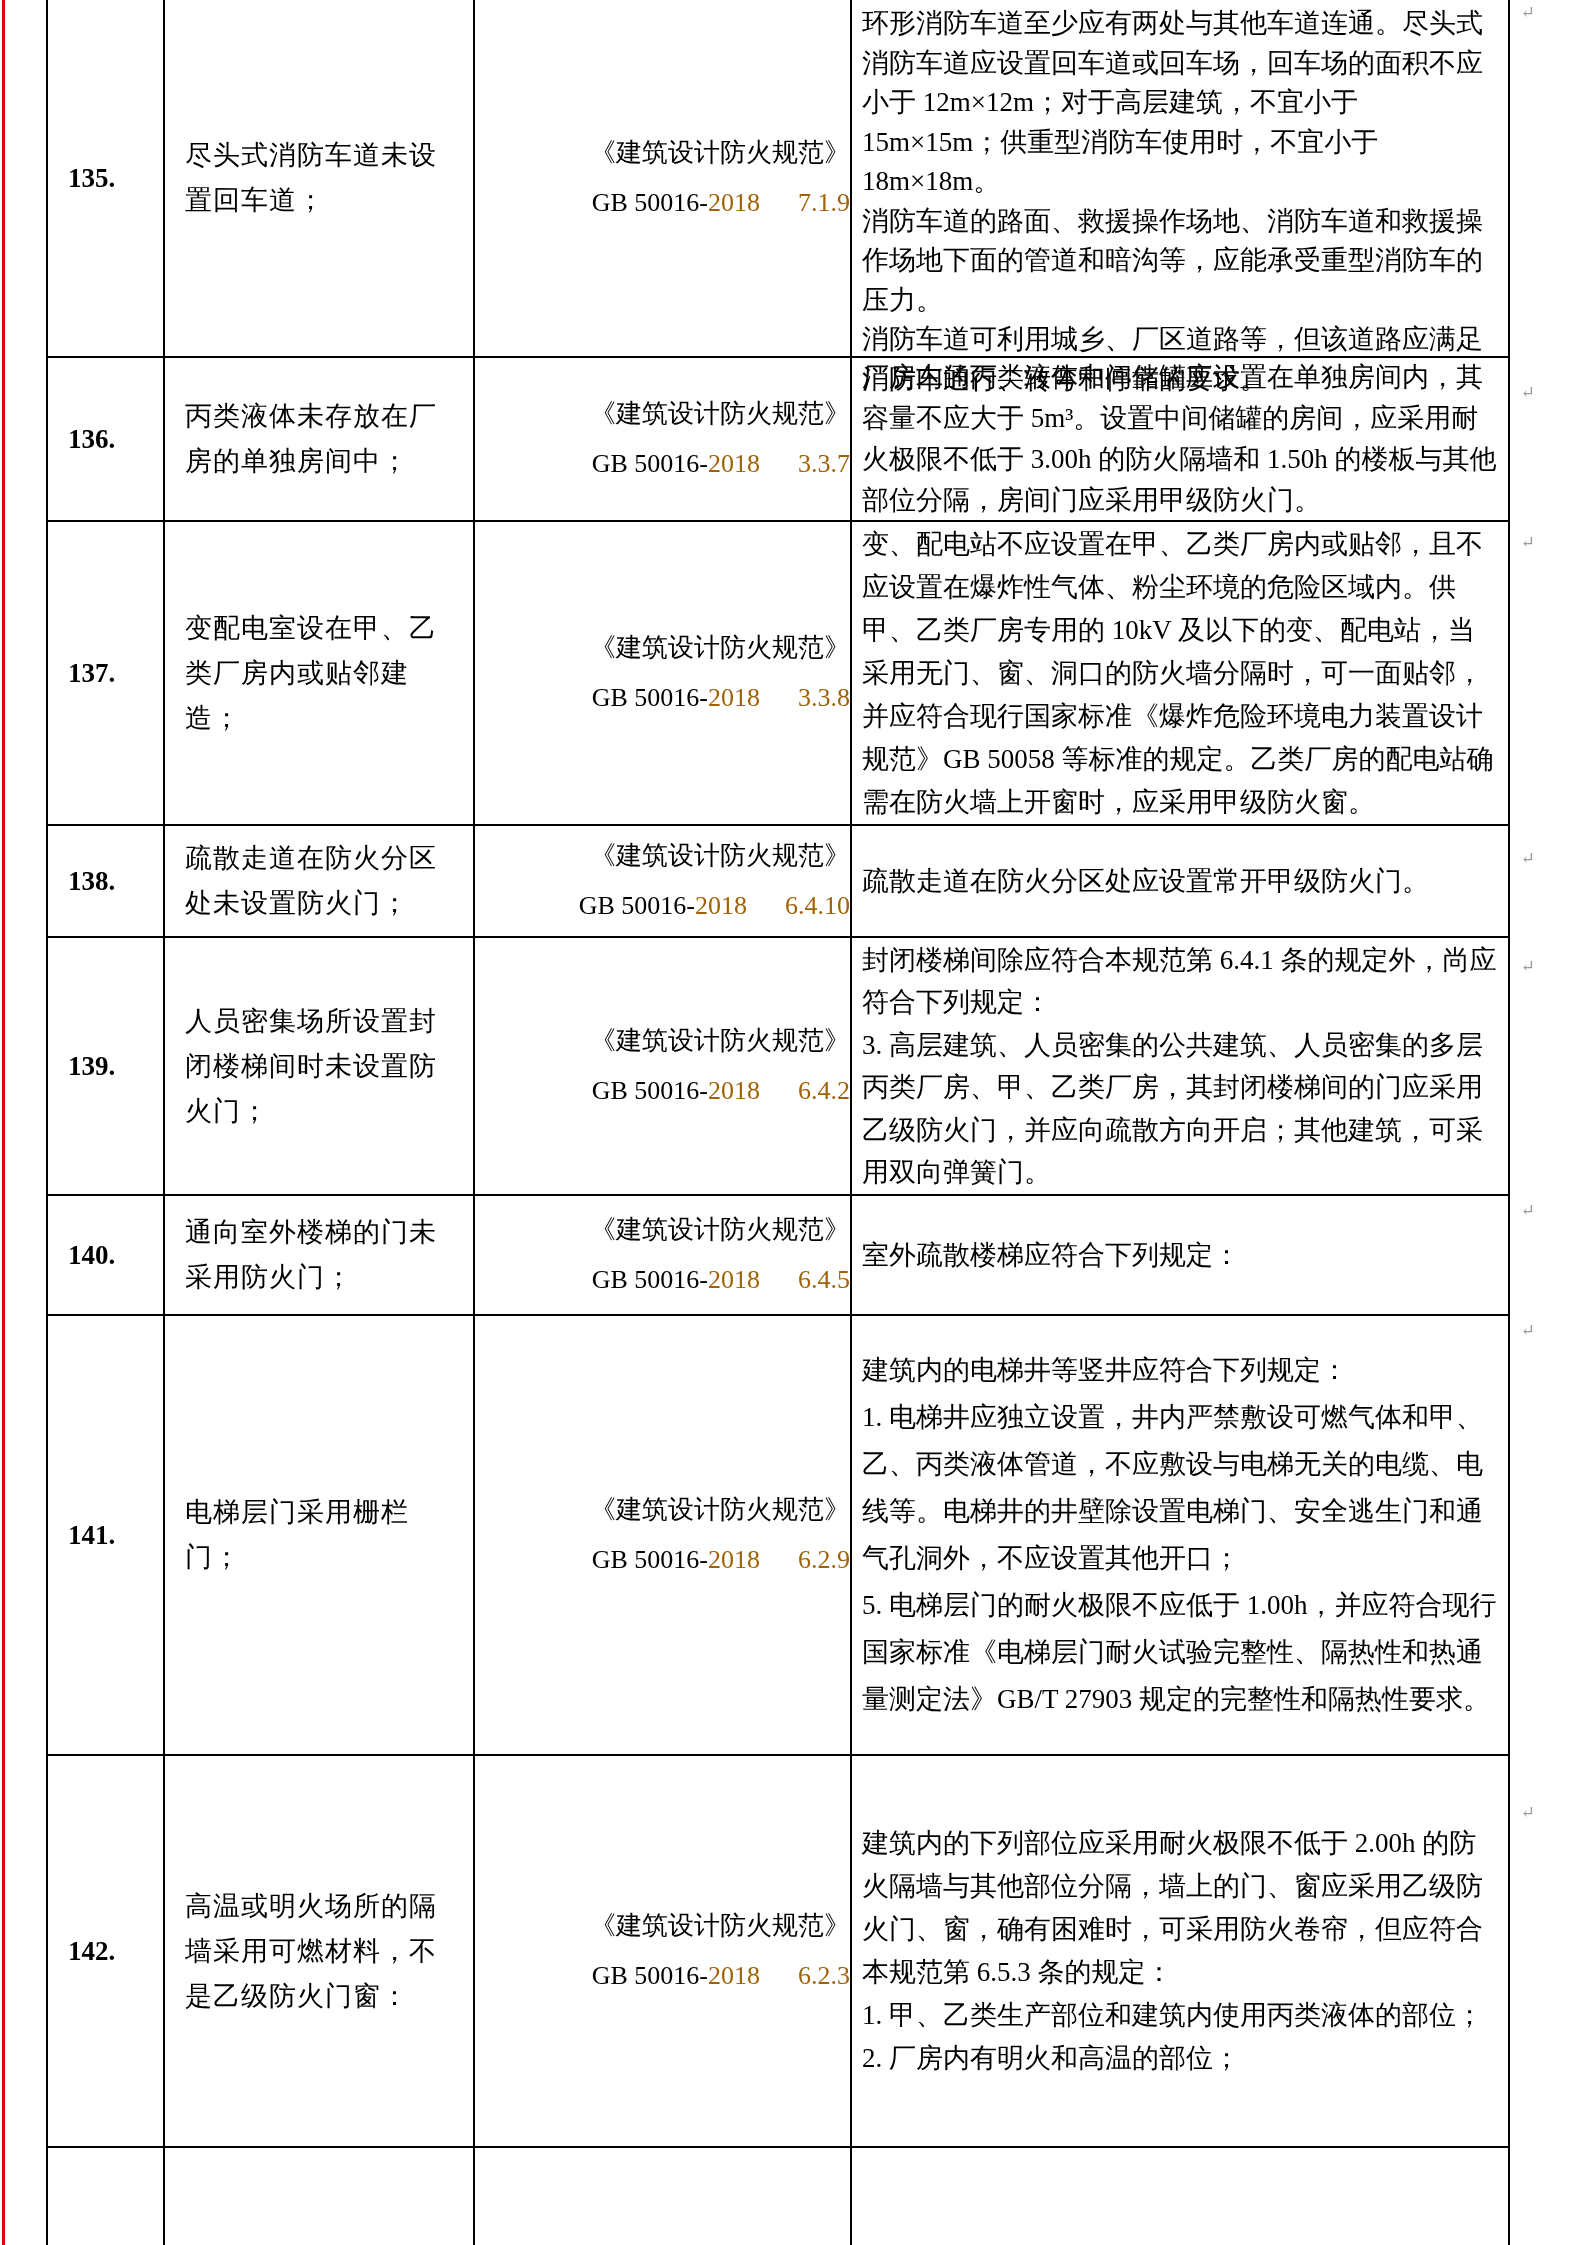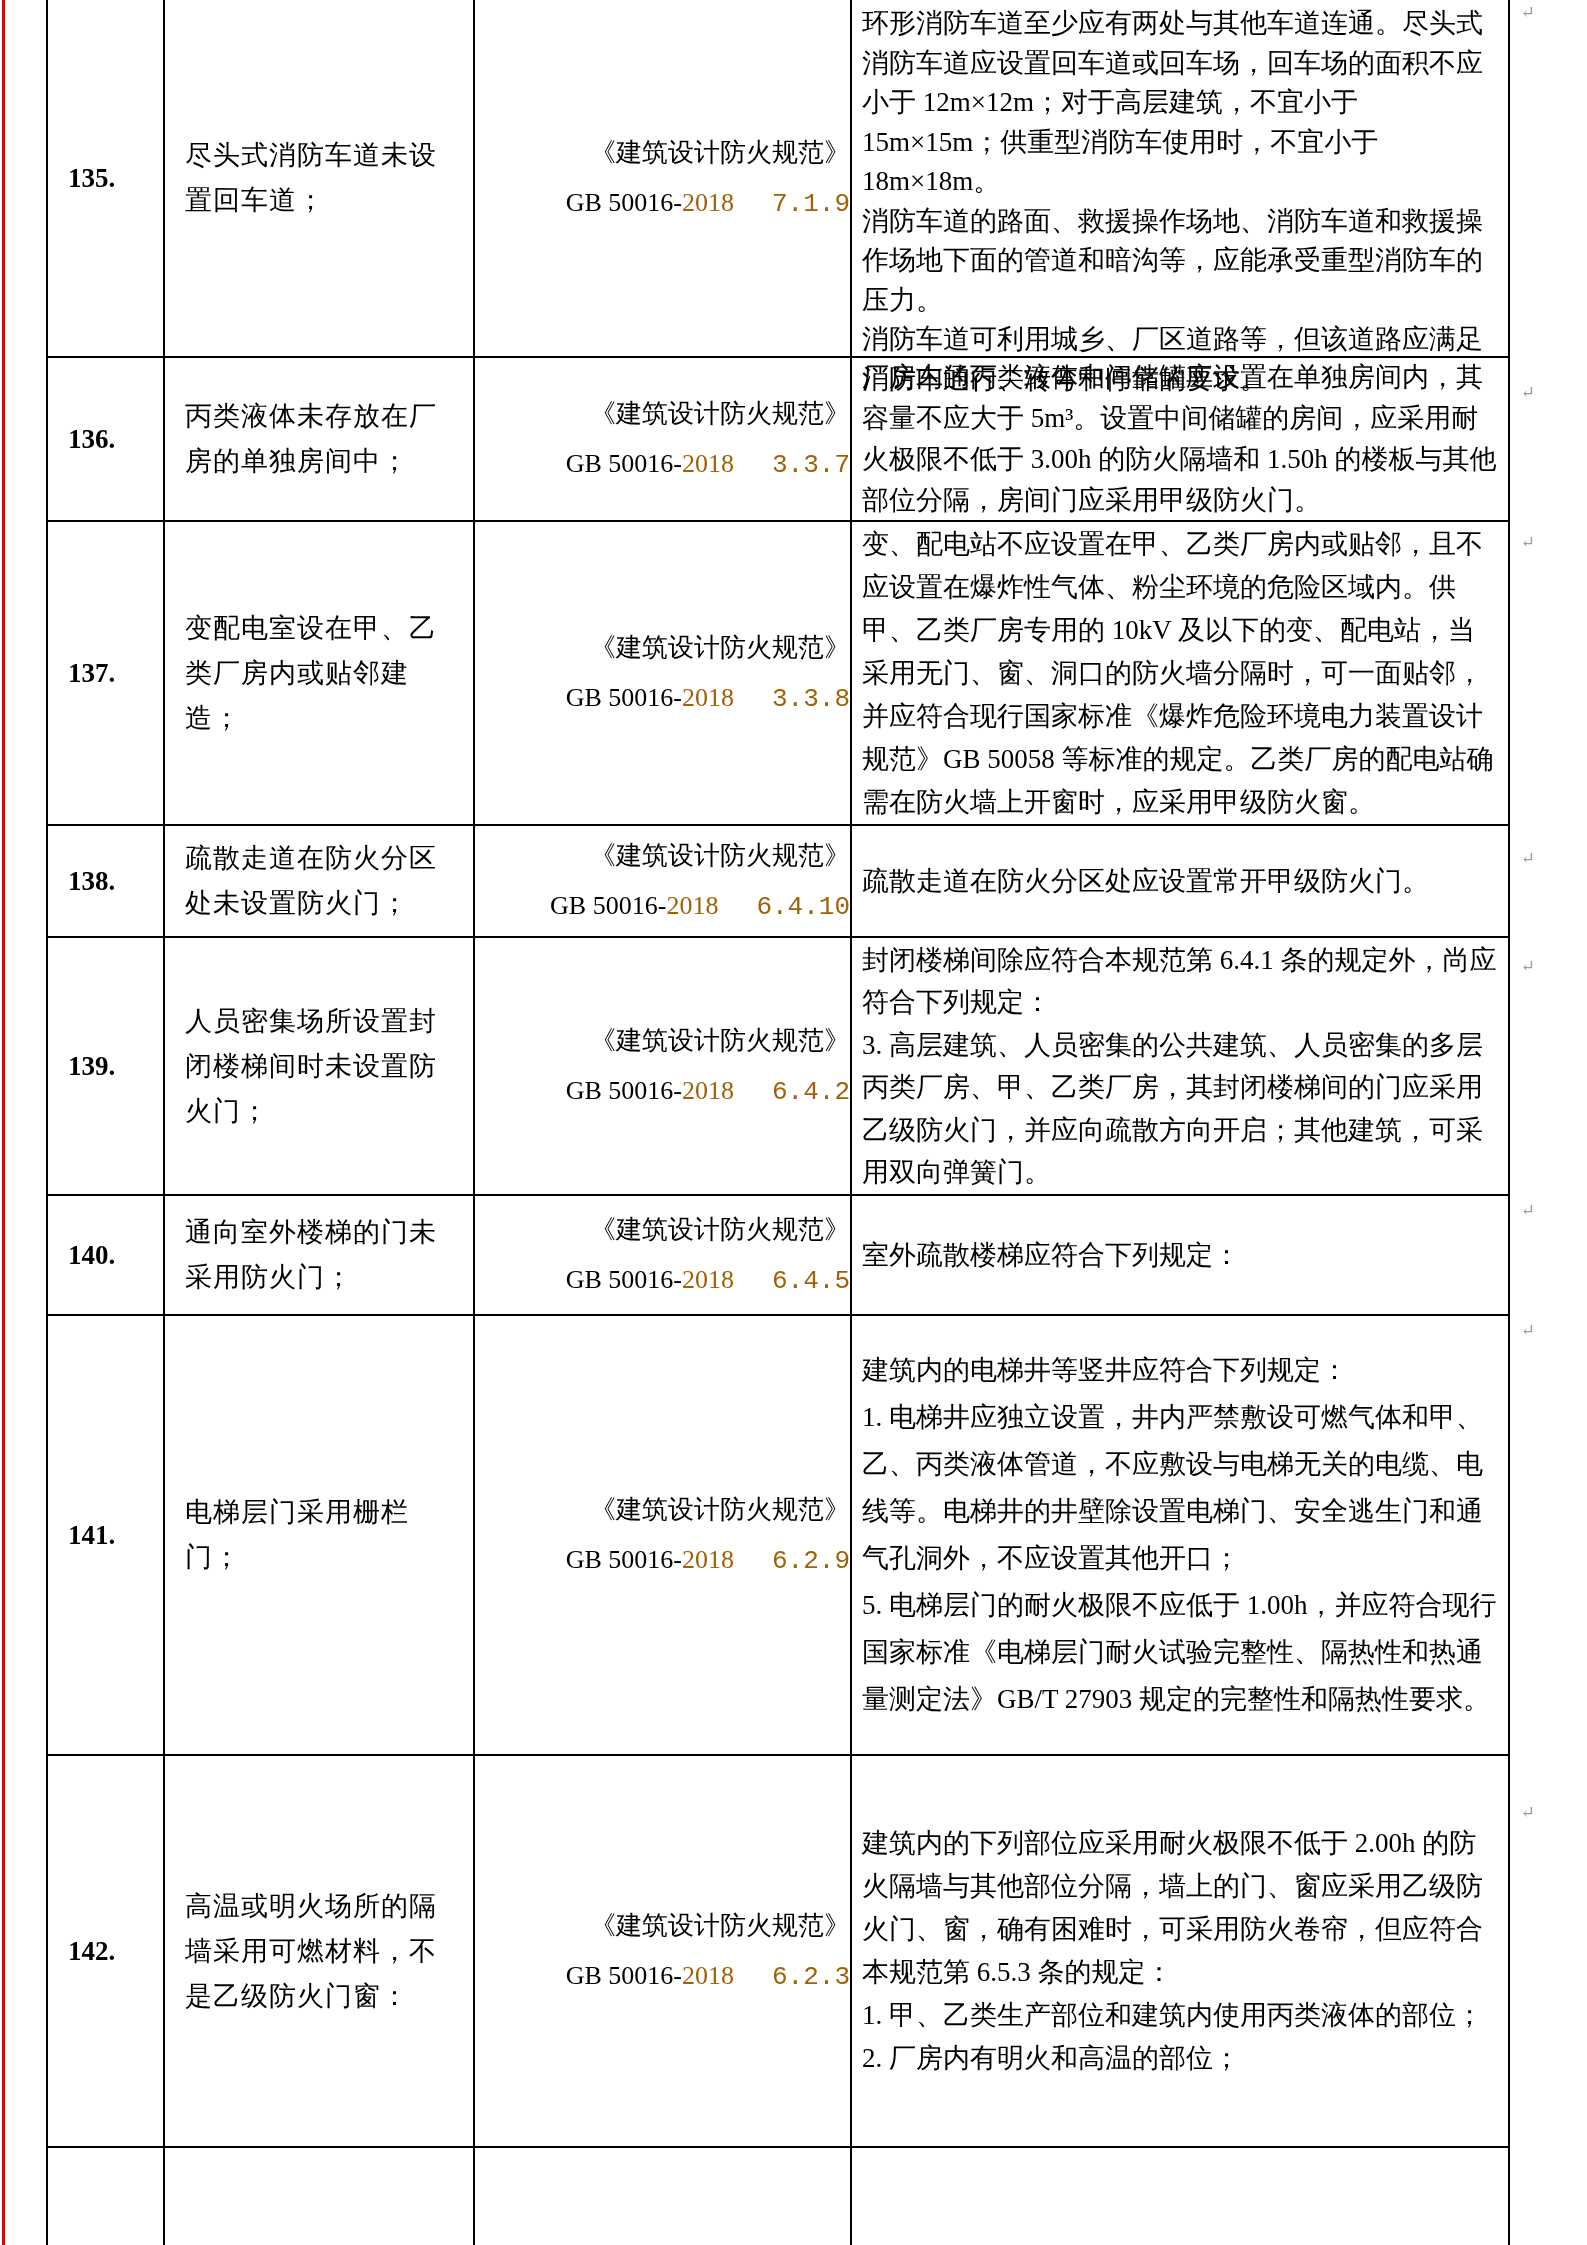--- a/index.html
+++ b/index.html
@@ -8,21 +8,21 @@
   .red-margin{position:absolute;left:2px;top:0;width:3px;height:2245px;background:#e60000;}
   .doc-table{position:absolute;left:46px;top:0;width:1464px;border-left:2px solid #000;box-sizing:border-box;}
   .trow{display:flex;border-bottom:2px solid #000;box-sizing:border-box;}
   .trow.partial{border-bottom:none;}
   .c1,.c2,.c3,.c4{border-right:2px solid #000;box-sizing:border-box;display:flex;flex-direction:column;justify-content:center;}
   .c1{width:117px;padding-left:20px;font-size:27px;font-weight:700;}
   .c2{width:310px;padding:0 20px;font-size:27px;line-height:45px;letter-spacing:1px;}
   .c3{width:377px;text-align:right;font-size:26px;line-height:50px;}
   .c4{flex:1;padding:0 10px;font-size:27px;line-height:43px;position:relative;}
   .red{color:#a16207;}
-  .sec{margin-left:38px;font-family:Liberation Mono, monospace;}
+  .sec{margin-left:38px;}
   .pmark{position:absolute;right:-27px;font-size:17px;color:#9a9a9a;line-height:17px;}
   
   .r0{height:358px;} .r1{height:164px;} .r2{height:304px;} .r3{height:112px;}
   .r4{height:258px;} .r5{height:120px;} .r6{height:440px;} .r7{height:392px;}
   .partial{height:113px;}
   
   .r0 .c4{justify-content:flex-start;padding-top:4px;line-height:39.5px;}
   .r1 .c4{line-height:41px;}
   .r4 .c4{line-height:42.5px;}
   .r5 .c4{line-height:40px;}

